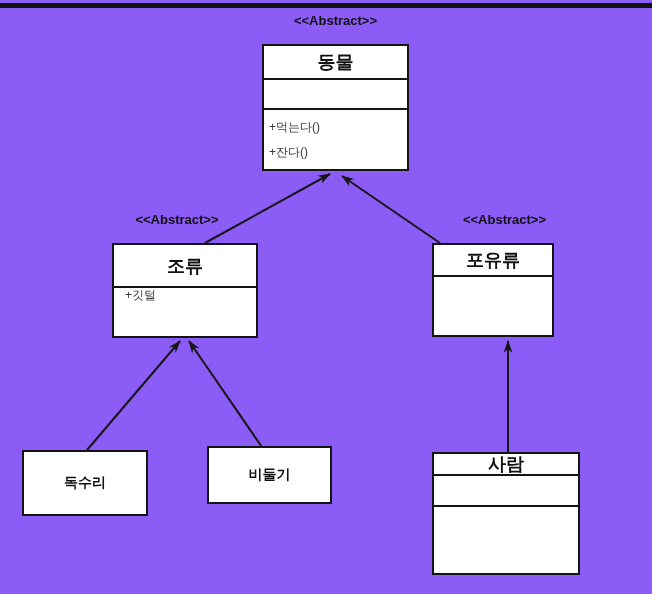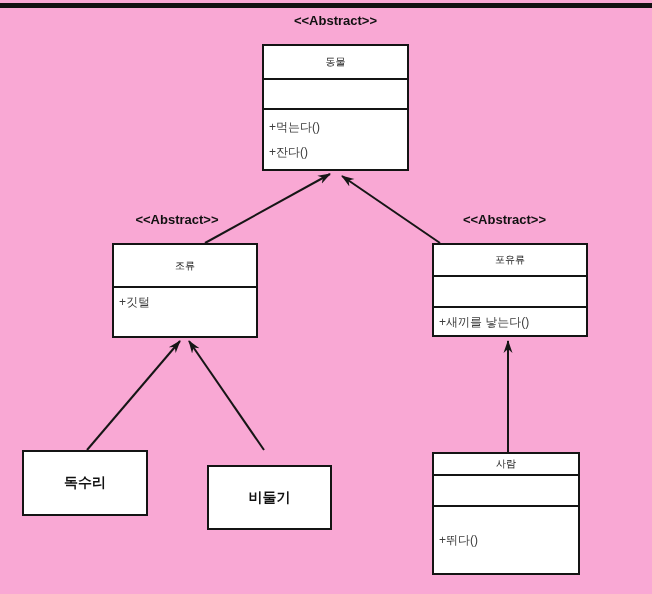--- a/index.html
+++ b/index.html
@@ -1,36 +1,36 @@
 <!DOCTYPE html>
 <html><head>
 <meta charset="utf-8">
 <style>
   html,body{margin:0;padding:0;background:#ffffff;}
   .stage{
-    position:relative;width:652px;height:594px;background:#f9a8d4;overflow:hidden;
+    position:relative;width:652px;height:594px;background:#8b5cf6;overflow:hidden;
     font-family:"Liberation Sans","DejaVu Sans",sans-serif;
   }
   .top-bar{position:absolute;left:0;top:3px;width:652px;height:5px;background:#121212;}
   .arrows{position:absolute;left:0;top:0;width:652px;height:594px;}
   .stereo{
     position:absolute;text-align:center;font-weight:bold;font-size:13px;color:#111111;
     letter-spacing:0px;white-space:nowrap;
   }
   .uml-box{
     position:absolute;background:#ffffff;border:2px solid #141414;box-sizing:border-box;
     display:flex;flex-direction:column;
   }
   .sec{box-sizing:border-box;}
   .sec + .sec{border-top:2px solid #141414;}
   .sec.title{
     display:flex;align-items:center;justify-content:center;
-    font-weight:normal;font-size:10px;color:#111111;
+    font-weight:bold;font-size:18px;color:#111111;
   }
-  .sec.attrs{display:flex;flex-direction:column;justify-content:center;padding:0 5px;}
+  .sec.attrs{display:flex;flex-direction:column;justify-content:flex-start;padding:0 11px;}
   .sec.methods{flex:1;display:flex;flex-direction:column;justify-content:space-evenly;padding:0 5px;}
   .member{color:#3c3c3c;font-size:12px;line-height:14px;white-space:nowrap;}
   .single{
     display:flex;align-items:center;justify-content:center;
     font-weight:bold;font-size:14px;color:#111111;
   }
 </style>
 </head>
 <body>
 
@@ -64,37 +64,33 @@
     </div>
   </div>
 
   <div class="uml-box" style="left:112px;top:243px;width:146px;height:95px">
     <div class="sec title" style="height:41px">조류</div>
     <div class="sec attrs" style="height:30px">
       <div class="member">+깃털</div>
     </div>
   </div>
 
-  <div class="uml-box" style="left:432px;top:243px;width:156px;height:94px">
+  <div class="uml-box" style="left:432px;top:243px;width:122px;height:94px">
     <div class="sec title" style="height:30px">포유류</div>
     <div class="sec attrs" style="height:31px"></div>
-    <div class="sec methods">
-      <div class="member">+새끼를 낳는다()</div>
-    </div>
   </div>
 
   <div class="uml-box single" style="left:22px;top:450px;width:126px;height:66px">
     <span>독수리</span>
   </div>
 
-  <div class="uml-box single" style="left:207px;top:465px;width:125px;height:65px">
+  <div class="uml-box single" style="left:207px;top:446px;width:125px;height:58px">
     <span>비둘기</span>
   </div>
 
   <div class="uml-box" style="left:432px;top:452px;width:148px;height:123px">
     <div class="sec title" style="height:20px">사람</div>
     <div class="sec attrs" style="height:31px"></div>
     <div class="sec methods">
-      <div class="member">+뛰다()</div>
     </div>
   </div>
 
 </div>
 
 </body></html>

